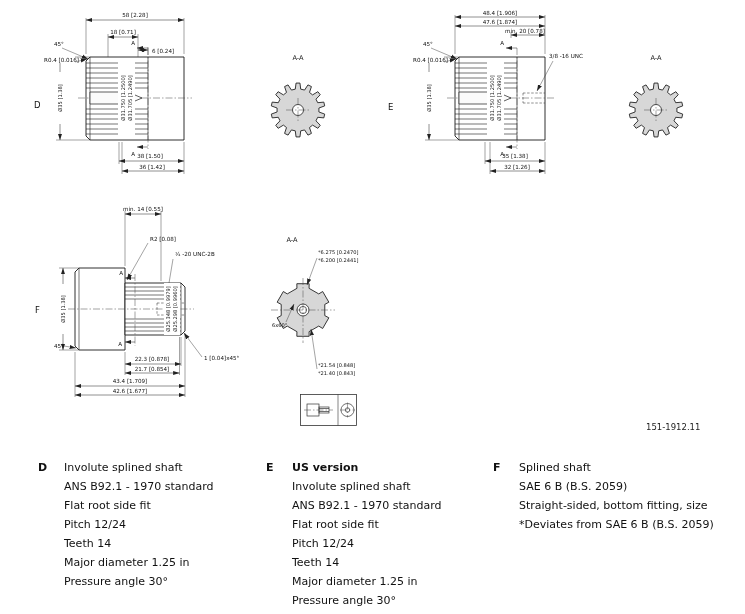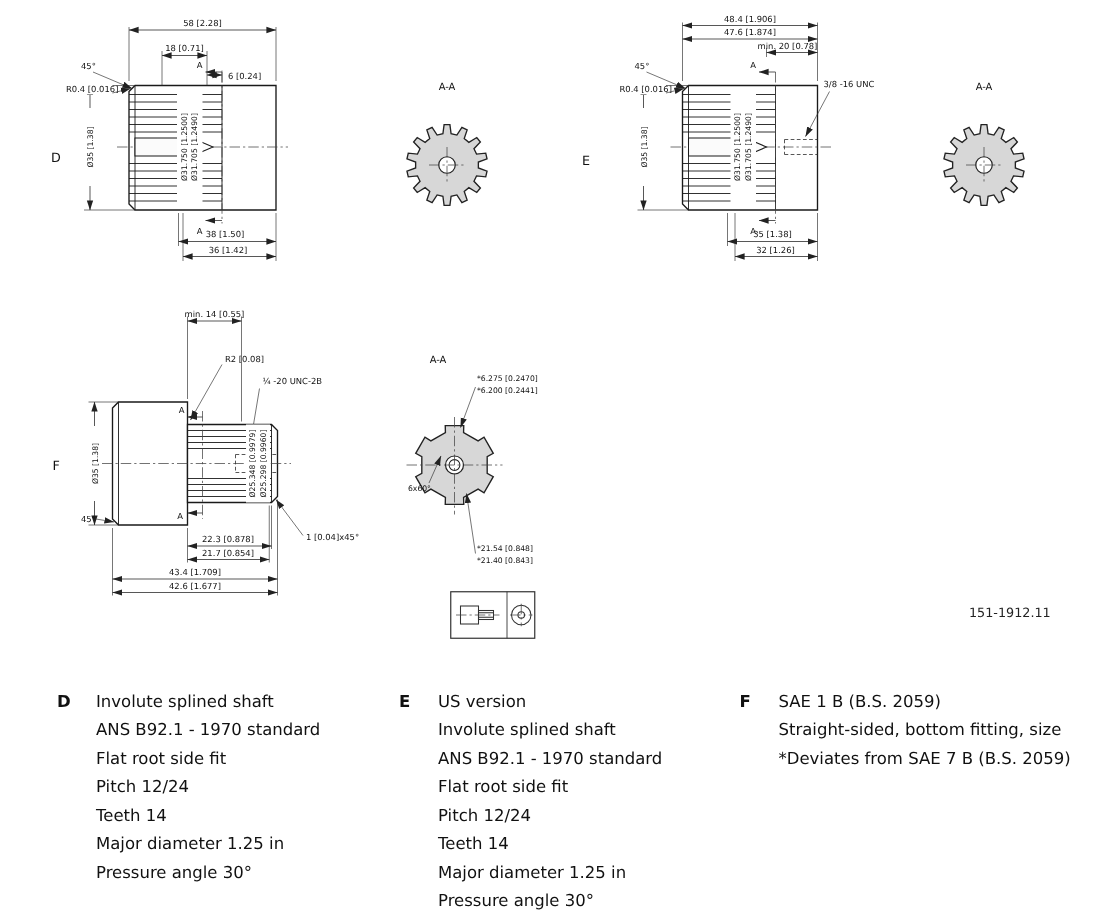--- a/index.html
+++ b/index.html
@@ -17,21 +17,21 @@
   .profile{fill:#fbfbfb;stroke:#1a1a1a;stroke-width:0.7}
   .dim{stroke:#333;stroke-width:0.55;fill:none}
   .ext{stroke:#333;stroke-width:0.45;fill:none}
   .cl{stroke:#444;stroke-width:0.5;fill:none;stroke-dasharray:7 2 1.5 2}
   .dash{stroke:#333;stroke-width:0.55;fill:none;stroke-dasharray:2.5 1.6}
   .gear-fill{fill:#d7d7d7;stroke:#222;stroke-width:0.9}
   .bg{fill:#fff}
   .spec-col{position:absolute;display:flex;font-size:11px}
   .spec-letter{font-weight:bold;width:26px;line-height:19px}
   .spec-lines div{line-height:19px;white-space:nowrap}
-  .bold{font-weight:normal}
+  .bold{font-weight:bold}
   .docnum{font-size:8.5px;color:#222}
 </style>
 </head>
 <body>
 
 <div id="page">
 
   <svg class="abs" width="0" height="0" aria-hidden="true">
     <defs>
       <marker id="ar" markerWidth="7" markerHeight="7" refX="6.4" refY="3" orient="auto-start-reverse" markerUnits="userSpaceOnUse">
@@ -329,21 +329,21 @@
       <line class="cl" x1="4" y1="16" x2="33" y2="16"></line>
     </g>
     <g stroke="#333" stroke-width="0.7" fill="none">
       <circle cx="47.5" cy="16" r="6.5"></circle>
       <circle cx="47.5" cy="16" r="2.2"></circle>
       <line class="cl" x1="40" y1="16" x2="55" y2="16"></line>
       <line class="cl" x1="47.5" y1="8.5" x2="47.5" y2="23.5"></line>
     </g>
   </svg>
 
-  <div class="abs docnum" style="left:646px;top:404px">151-1912.11</div>
+  <div class="abs docnum" style="left:646px;top:422px">151-1912.11</div>
 
   <div class="spec-col" style="left:38px;top:458px">
     <div class="spec-letter">D</div>
     <div class="spec-lines">
       <div>Involute splined shaft</div>
       <div>ANS B92.1 - 1970 standard</div>
       <div>Flat root side fit</div>
       <div>Pitch 12/24</div>
       <div>Teeth 14</div>
       <div>Major diameter 1.25 in</div>
@@ -361,19 +361,20 @@
       <div>Pitch 12/24</div>
       <div>Teeth 14</div>
       <div>Major diameter 1.25 in</div>
       <div>Pressure angle 30°</div>
     </div>
   </div>
 
   <div class="spec-col" style="left:493px;top:458px">
     <div class="spec-letter">F</div>
     <div class="spec-lines">
-      <div>SAE 1 B (B.S. 2059)</div>
+      <div>Splined shaft</div>
+      <div>SAE 6 B (B.S. 2059)</div>
       <div>Straight-sided, bottom fitting, size</div>
-      <div>*Deviates from SAE 7 B (B.S. 2059)</div>
+      <div>*Deviates from SAE 6 B (B.S. 2059)</div>
     </div>
   </div>
 
 </div>
 
 </body></html>

